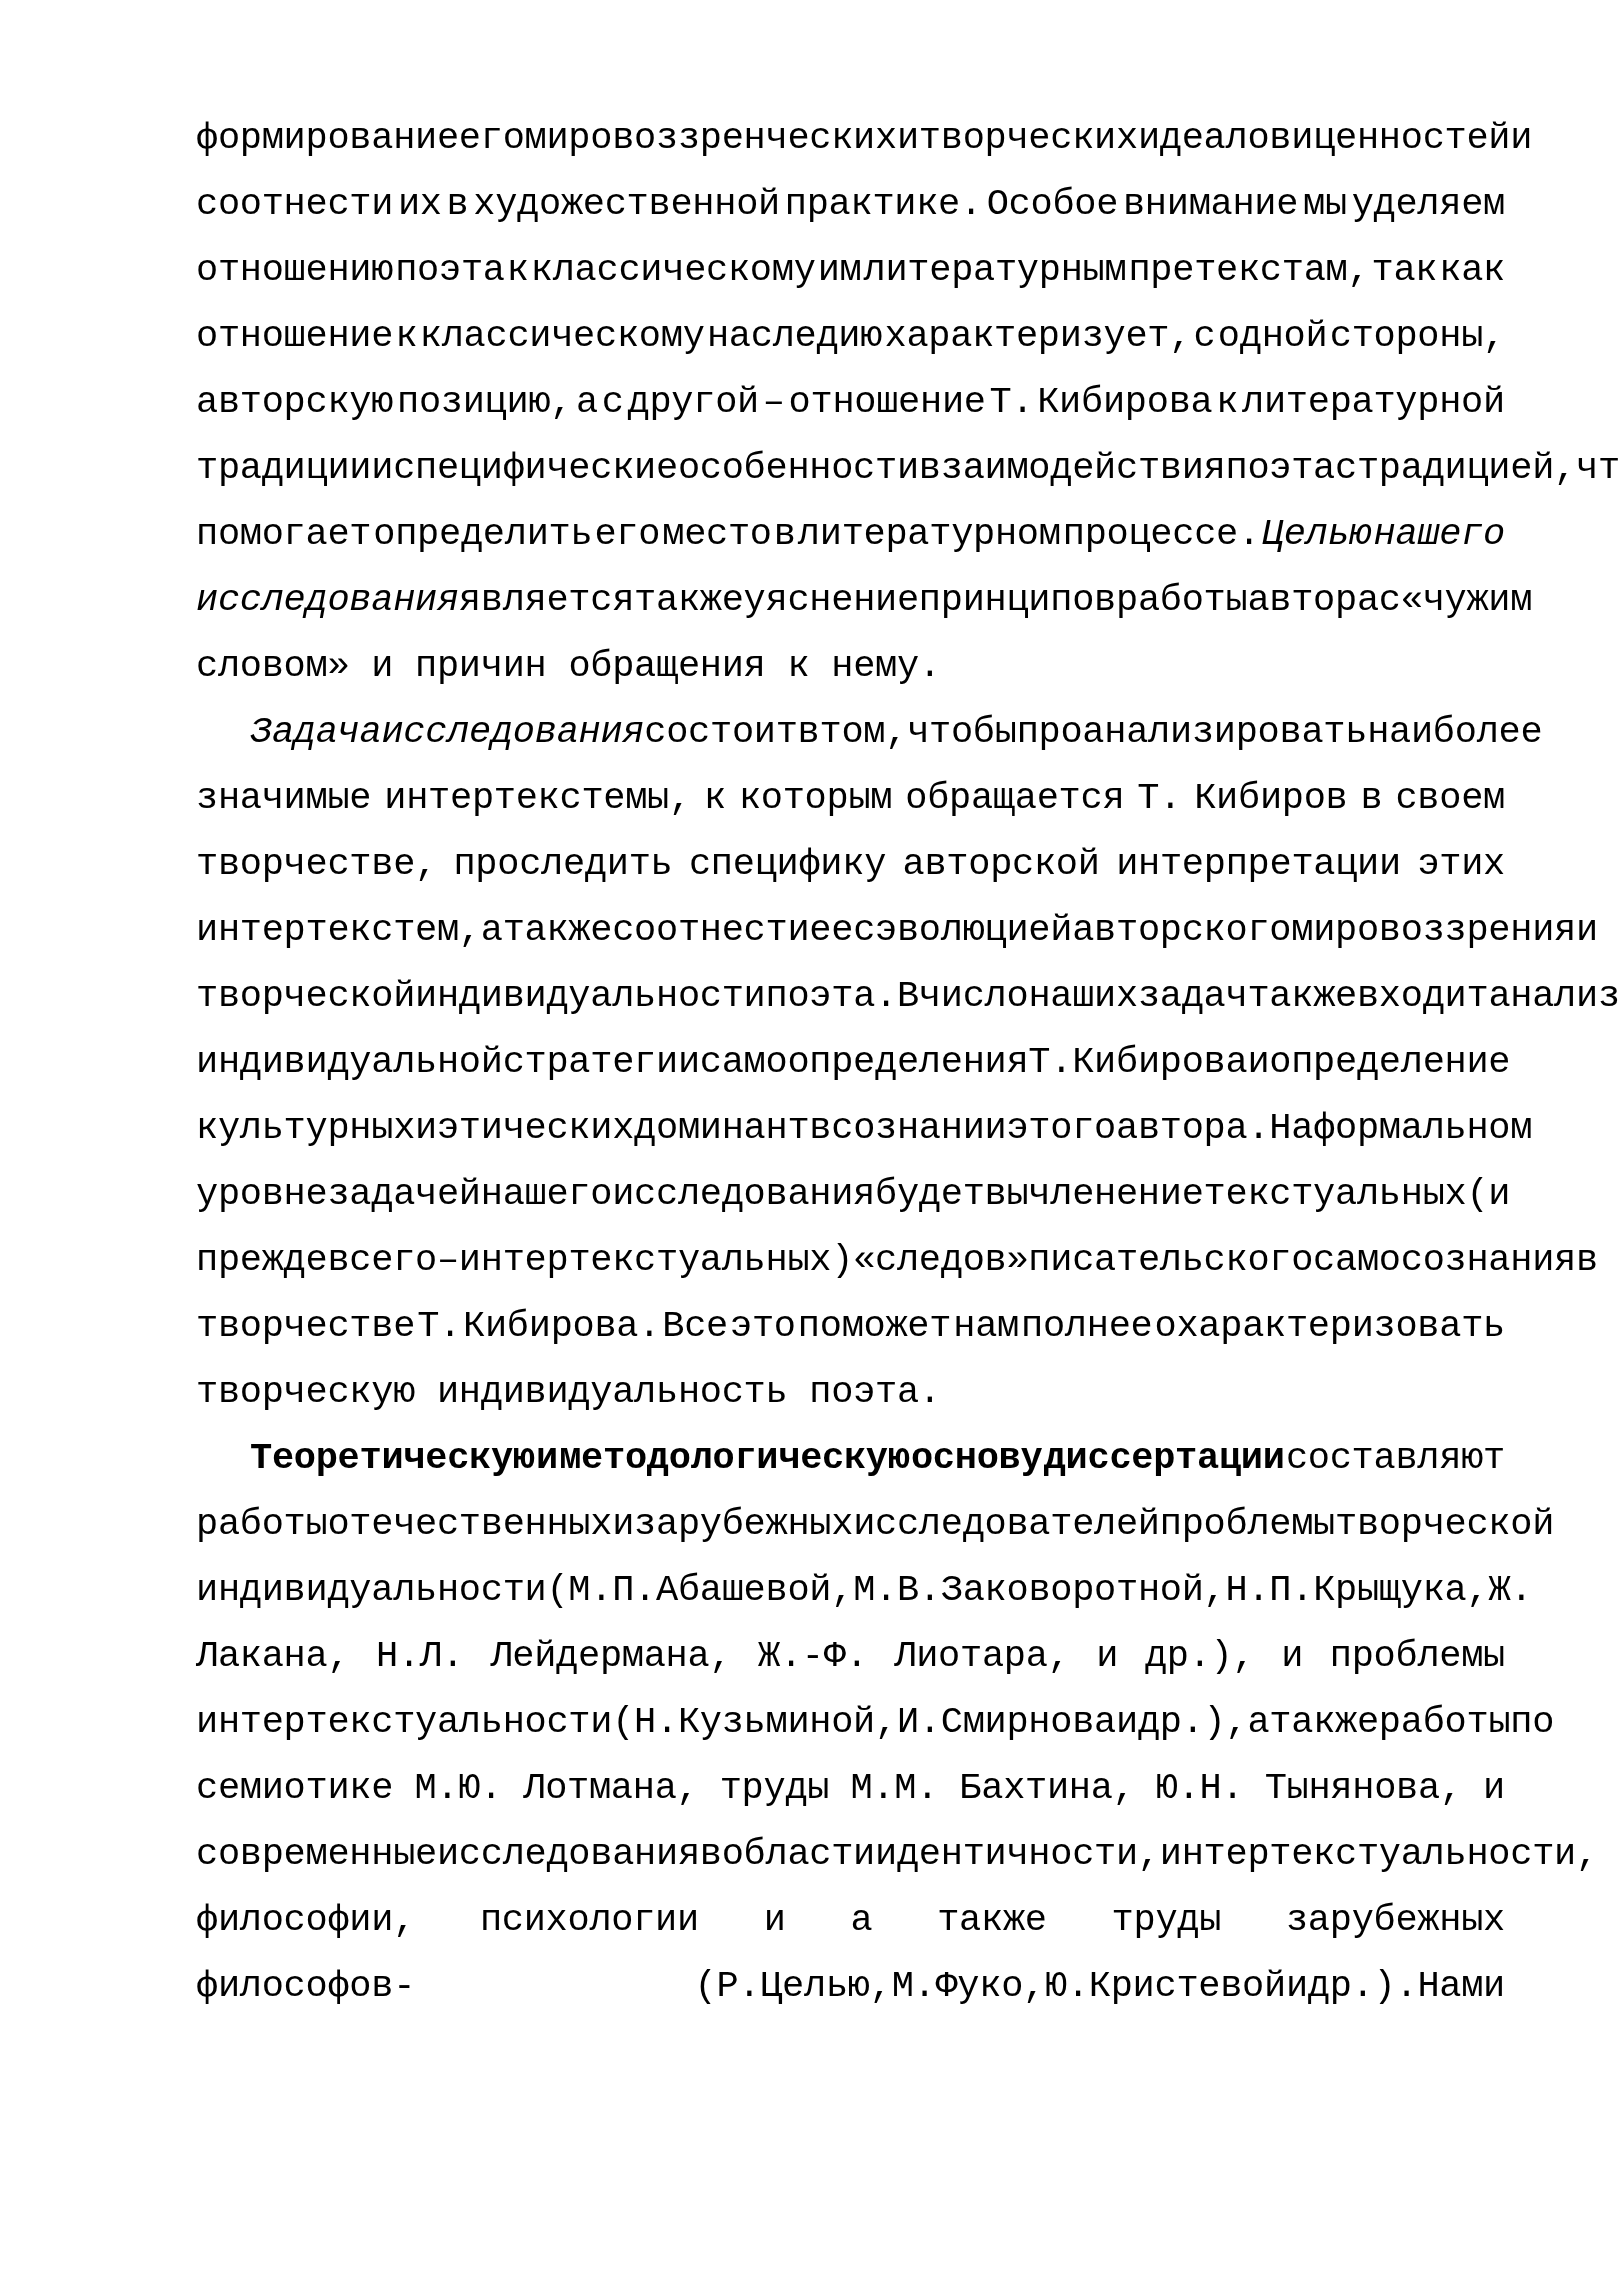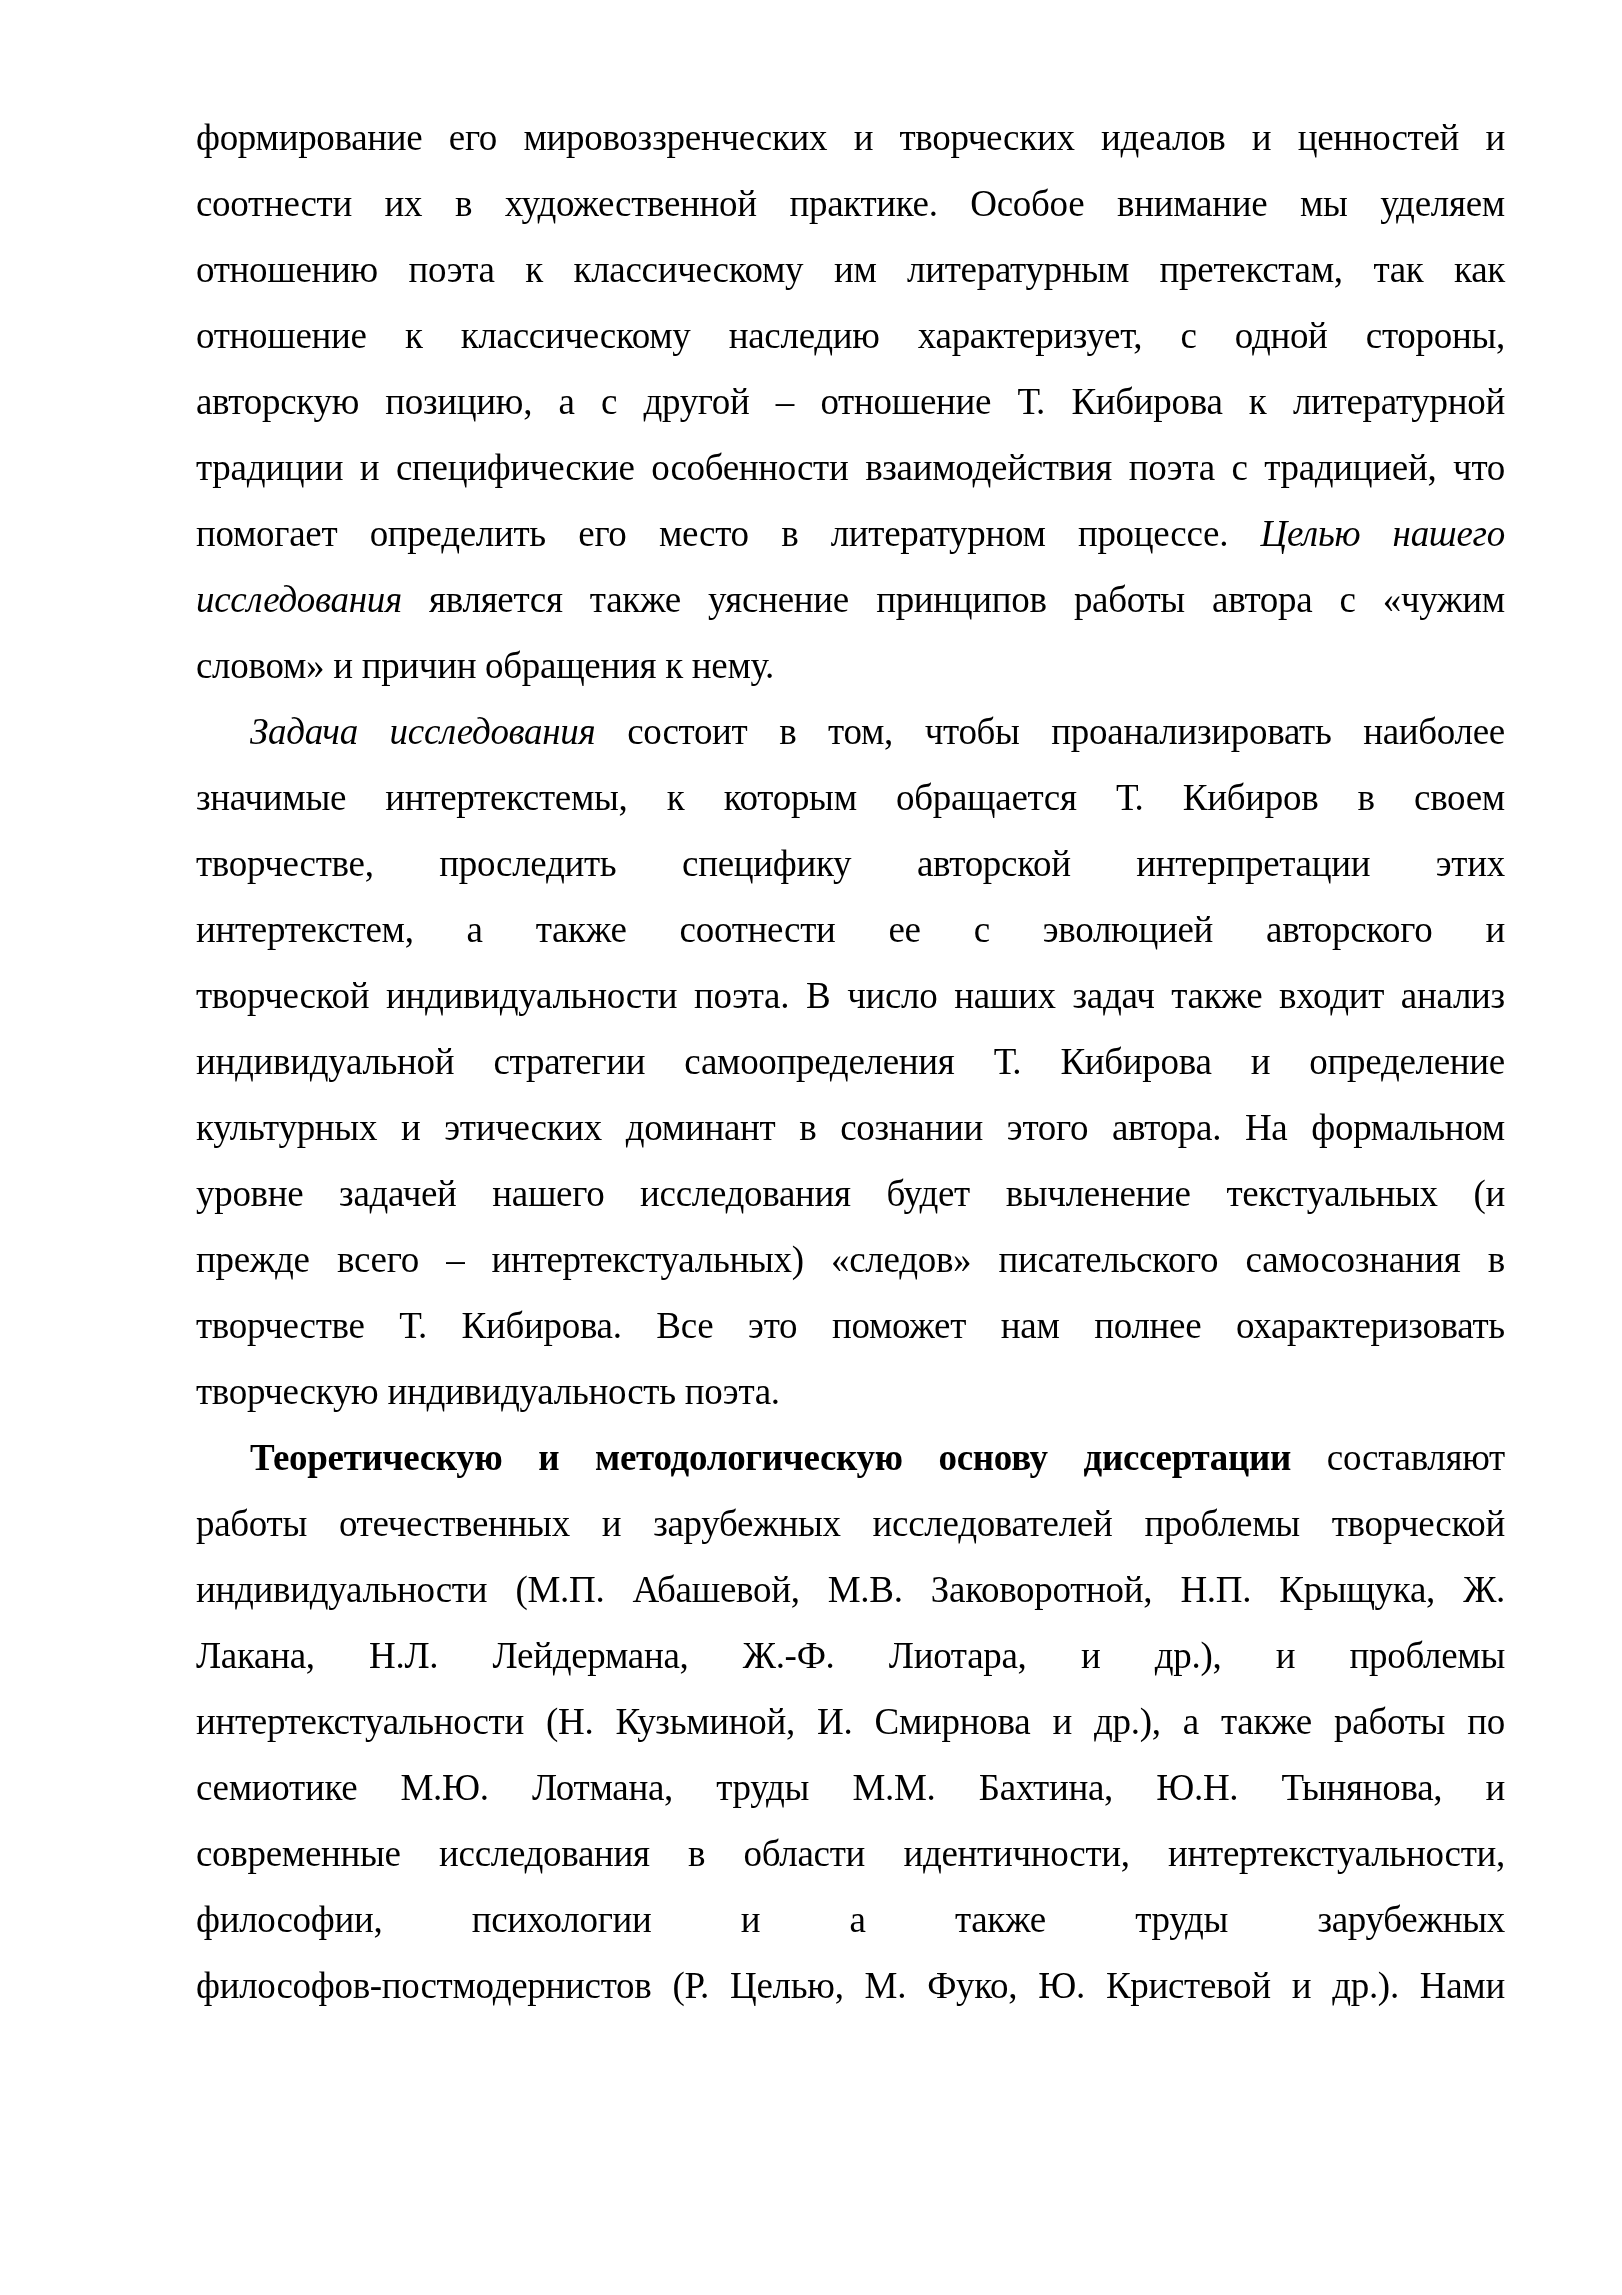--- a/index.html
+++ b/index.html
@@ -6,21 +6,21 @@
     margin: 0;
     padding: 0;
     background: #ffffff;
   }
   .page {
     position: relative;
     width: 1622px;
     height: 2009px;
     background: #ffffff;
     overflow: hidden;
-    font-family: Liberation Serif, serif;
+    font-family: Liberation Mono, monospace;
     color: #000000;
   }
   .text-block {
     position: absolute;
     left: 196px;
     top: 105px;
     width: 1309px;
   }
   .line {
     height: 66px;
@@ -176,20 +176,21 @@
       </div>
       <div class="line j">
         <span class="w s-n">интертекстем,</span>
         <span class="w s-n">а</span>
         <span class="w s-n">также</span>
         <span class="w s-n">соотнести</span>
         <span class="w s-n">ее</span>
         <span class="w s-n">с</span>
         <span class="w s-n">эволюцией</span>
         <span class="w s-n">авторского</span>
+        <span class="w s-n">мировоззрения</span>
         <span class="w s-n">и</span>
       </div>
       <div class="line j">
         <span class="w s-n">творческой</span>
         <span class="w s-n">индивидуальности</span>
         <span class="w s-n">поэта.</span>
         <span class="w s-n">В</span>
         <span class="w s-n">число</span>
         <span class="w s-n">наших</span>
         <span class="w s-n">задач</span>

